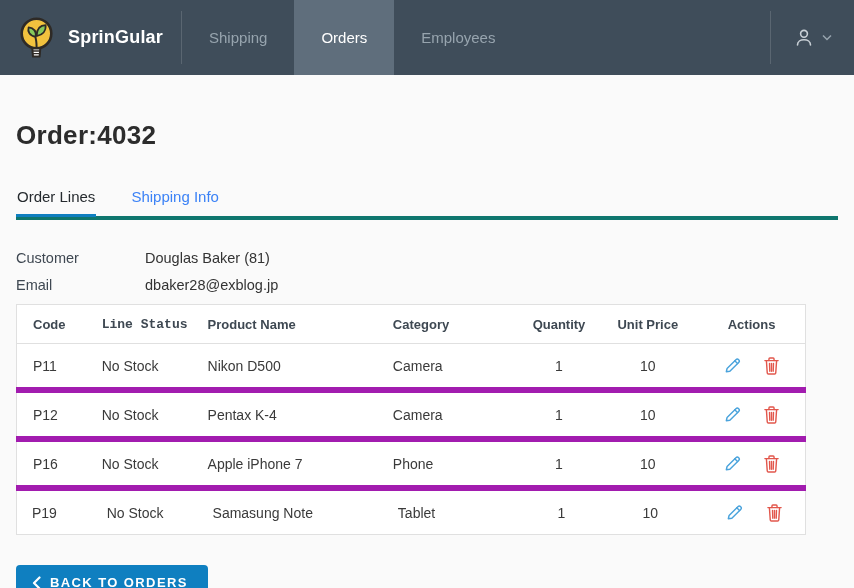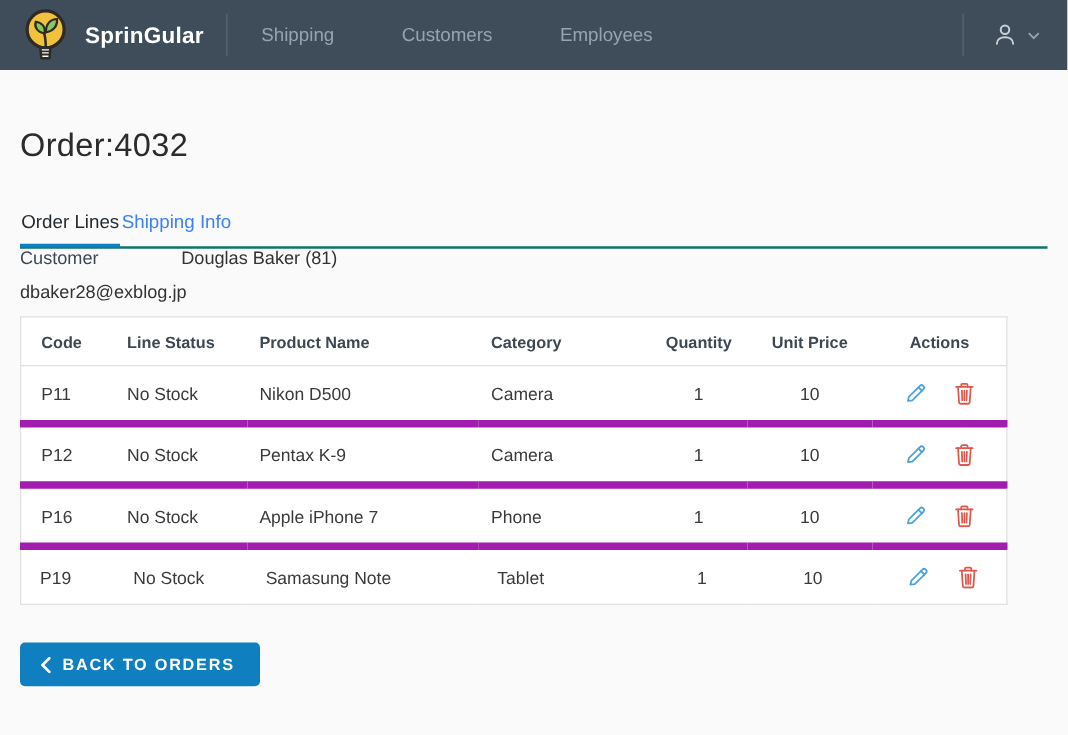--- a/index.html
+++ b/index.html
@@ -6,52 +6,52 @@
   html,body { margin:0; padding:0; }
   body {
     width: 854px; height: 588px;
     background: #fafafa;
     font-family: "Liberation Sans", sans-serif;
     color: #333;
     overflow: hidden;
   }
   
   .navbar {
-    height: 56px;
+    height: 75px;
     background: #3f4d5a;
     display: flex;
     align-items: stretch;
   }
   .brand { display:flex; align-items:center; gap:11px; padding:0 18px 0 16px; }
   .brand-name { color:#fff; font-size:18px; font-weight:700; letter-spacing:.2px; }
   .nav-divider { width:1px; background:rgba(255,255,255,.14); margin:11px 0; }
   .nav-items { display:flex; align-items:stretch; }
   .nav-item {
     display:flex; align-items:center;
     padding:0 27px;
     color:#97a4ae; font-size:15px; cursor:pointer; white-space:nowrap;
   }
   .nav-item.active { background:#5f6e7c; color:#ffffff; }
   .nav-spacer { flex:1; }
   .account { display:flex; align-items:center; gap:7px; padding:0 22px; cursor:pointer; }
 
   
   .main { padding: 0 16px; }
   .page-title {
-    font-size:26px; font-weight:400; color:#2c2c2c;
+    font-size:26px; font-weight:700; color:#2c2c2c;
     margin:45px 0 37px 0; letter-spacing:.3px;
   }
-  .tabs { display:flex; border-bottom:2px solid #0f766e; }
+  .tabs { display:flex; gap:34px; border-bottom:4px solid #0f766e; }
   .tab {
     padding:0 1px 9px 1px; margin-bottom:-1px;
     font-size:15px; color:#3b82f6; cursor:pointer;
   }
   .tab.active { color:#252a2e; border-bottom:3px solid #0f7fc0; }
 
-  .details { }
+  .details { margin-top:30px; }
   .detail-row { display:flex; margin-bottom:11px; font-size:14.5px; }
   .detail-label { width:129px; color:#3f4852; }
   .detail-value { color:#333; }
 
   
   table.order-lines {
     width:790px;
     border-collapse:collapse;
     background:#fff;
     border:1px solid #e0e0e0;
@@ -100,21 +100,21 @@
       <path d="M19.6 21.6 C13.6 21 11.4 16.2 12.6 12.4 C17.4 13 20.2 16.4 19.9 21.4 Z" fill="#86c95c" stroke="#2e2a26" stroke-width="1.8" stroke-linejoin="round"></path>
       <path d="M20.6 20.4 C21 13.6 24.8 10.3 29.6 10.2 C30.2 16 26.4 19.8 21.2 20.8 Z" fill="#86c95c" stroke="#2e2a26" stroke-width="1.8" stroke-linejoin="round"></path>
       <path d="M16.3 33.4 h8 l-.7 8.2 h-6.6 Z" fill="#ffffff" stroke="#2e2a26" stroke-width="2" stroke-linejoin="round"></path>
       <path d="M16.3 36 h8 M16.5 38.6 h7.6" stroke="#2e2a26" stroke-width="1.4"></path>
     </svg>
     <span class="brand-name">SprinGular</span>
   </div>
   <div class="nav-divider"></div>
   <nav class="nav-items">
       <div class="nav-item">Shipping</div>
-      <div class="nav-item">Customers</div>
+      <div class="nav-item active">Orders</div>
       <div class="nav-item">Employees</div>
     </nav>
   <div class="nav-spacer"></div>
   <div class="nav-divider"></div>
   <div class="account">
     <svg width="22" height="22" viewBox="0 0 22 22" fill="none" stroke="#c9d0d6" stroke-width="1.6">
       <circle cx="11" cy="6.8" r="3.4"></circle>
       <path d="M4.5 18 c0-3.4 3-5.2 6.5-5.2 s6.5 1.8 6.5 5.2" stroke-linecap="round"></path>
     </svg>
     <svg width="10" height="7" viewBox="0 0 10 7" fill="none" stroke="#97a4ae" stroke-width="1.5">
@@ -130,29 +130,30 @@
       <div class="tab active">Order Lines</div>
       <div class="tab">Shipping Info</div>
     </div>
 
   <div class="details">
       <div class="detail-row">
         <span class="detail-label">Customer</span>
         <span class="detail-value">Douglas Baker (81)</span>
       </div>
       <div class="detail-row">
+        <span class="detail-label">Email</span>
         <span class="detail-value">dbaker28@exblog.jp</span>
       </div>
     </div>
 
   <table class="order-lines">
     <thead>
         <tr>
           <th style="width: 71px;">Code</th>
-          <th style="width: 100px;">Line Status</th>
+          <th style="width: 100px; font-family: Liberation Mono, monospace;">Line Status</th>
           <th style="width: 175px;">Product Name</th>
           <th style="width: 130px;">Category</th>
           <th class="al-c" style="width: 70px;">Quantity</th>
           <th class="al-c" style="width: 95px;">Unit Price</th>
           <th class="al-c" style="width: 82px;">Actions</th>
         </tr>
       </thead>
     <tbody>
         <tr>
           <td>P11</td>
@@ -177,21 +178,21 @@
       <path d="M6.9 7.8 l.3 8.2"></path>
                 <path d="M9 7.8 v8.2"></path>
                 <path d="M11.1 7.8 l-.3 8.2"></path>
     </svg>
   </span>
 </td>
         </tr>
         <tr>
           <td>P12</td>
           <td>No Stock</td>
-          <td>Pentax K-9</td>
+          <td>Pentax K-4</td>
           <td>Camera</td>
           <td class="al-c">1</td>
           <td class="al-c">10</td>
           <td class="actions-cell al-c">
   <span class="action-btn">
     <svg width="19" height="19" viewBox="0 0 20 20" fill="none" stroke="#4aa3dc" stroke-width="1.5" stroke-linejoin="round" stroke-linecap="round">
       <path d="M3.5 16.5 L4.3 13.2 L13.6 3.9 a2.05 2.05 0 0 1 2.9 2.9 L7.2 16.1 L3.5 16.5 Z"></path>
       <path d="M12.4 5.1 l2.9 2.9"></path>
     </svg>
   </span>

